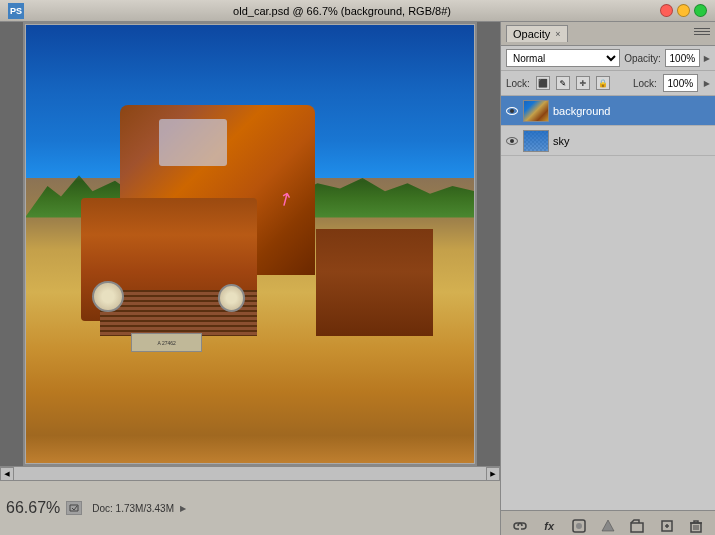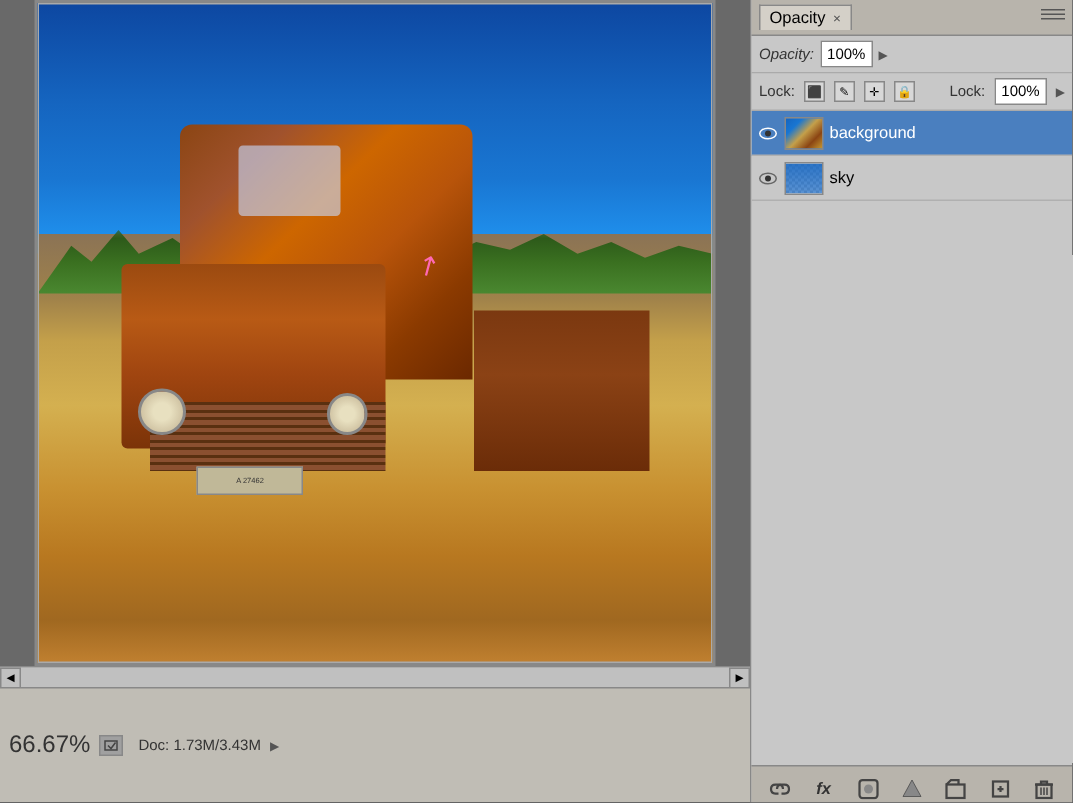--- a/index.html
+++ b/index.html
@@ -305,21 +305,20 @@
       height: 18px;
       font-size: 10px;
       background: white;
       border: 1px solid #888;
       padding: 0 2px;
     }
 
     .opacity-label {
       font-size: 10px;
       color: #333;
-      font-style: italic;
     }
 
     .opacity-value {
       width: 35px;
       height: 18px;
       font-size: 10px;
       background: white;
       border: 1px solid #888;
       text-align: center;
     }
@@ -562,20 +561,31 @@
       align-items: center;
       justify-content: center;
       position: relative;
     }
   </style>
 </head>
 <body>
 
 <div class="app-wrapper">
 
+  <div class="title-bar">
+    <div class="title-icon">
+      <span>PS</span>
+    </div>
+    <div class="title-bar-title">old_car.psd @ 66.7% (background, RGB/8#)</div>
+    <div class="window-controls">
+      <div class="win-btn close"></div>
+      <div class="win-btn minimize"></div>
+      <div class="win-btn maximize"></div>
+    </div>
+  </div>
 
   <div class="content-area">
 
     <div class="canvas-section">
       <div class="canvas-viewport">
         <div class="canvas-wrapper">
           <div class="canvas-image">
             <div class="truck-scene">
               <div class="sky-layer"></div>
               <div class="ground-layer"></div>
@@ -626,20 +636,25 @@
           <span class="layers-close">×</span>
         </div>
         <div class="layers-menu-icon">
           <div class="menu-line"></div>
           <div class="menu-line"></div>
           <div class="menu-line"></div>
         </div>
       </div>
 
       <div class="blend-row">
+        <select class="blend-select">
+          <option>Normal</option>
+          <option>Multiply</option>
+          <option>Screen</option>
+        </select>
         <span class="opacity-label">Opacity:</span>
         <input class="opacity-value" type="text" value="100%" style="">
         <span class="opacity-arrow">▶</span>
       </div>
 
       <div class="lock-row">
         <span class="lock-label">Lock:</span>
         <div class="lock-icon">⬛</div>
         <div class="lock-icon">✎</div>
         <div class="lock-icon">✛</div>

